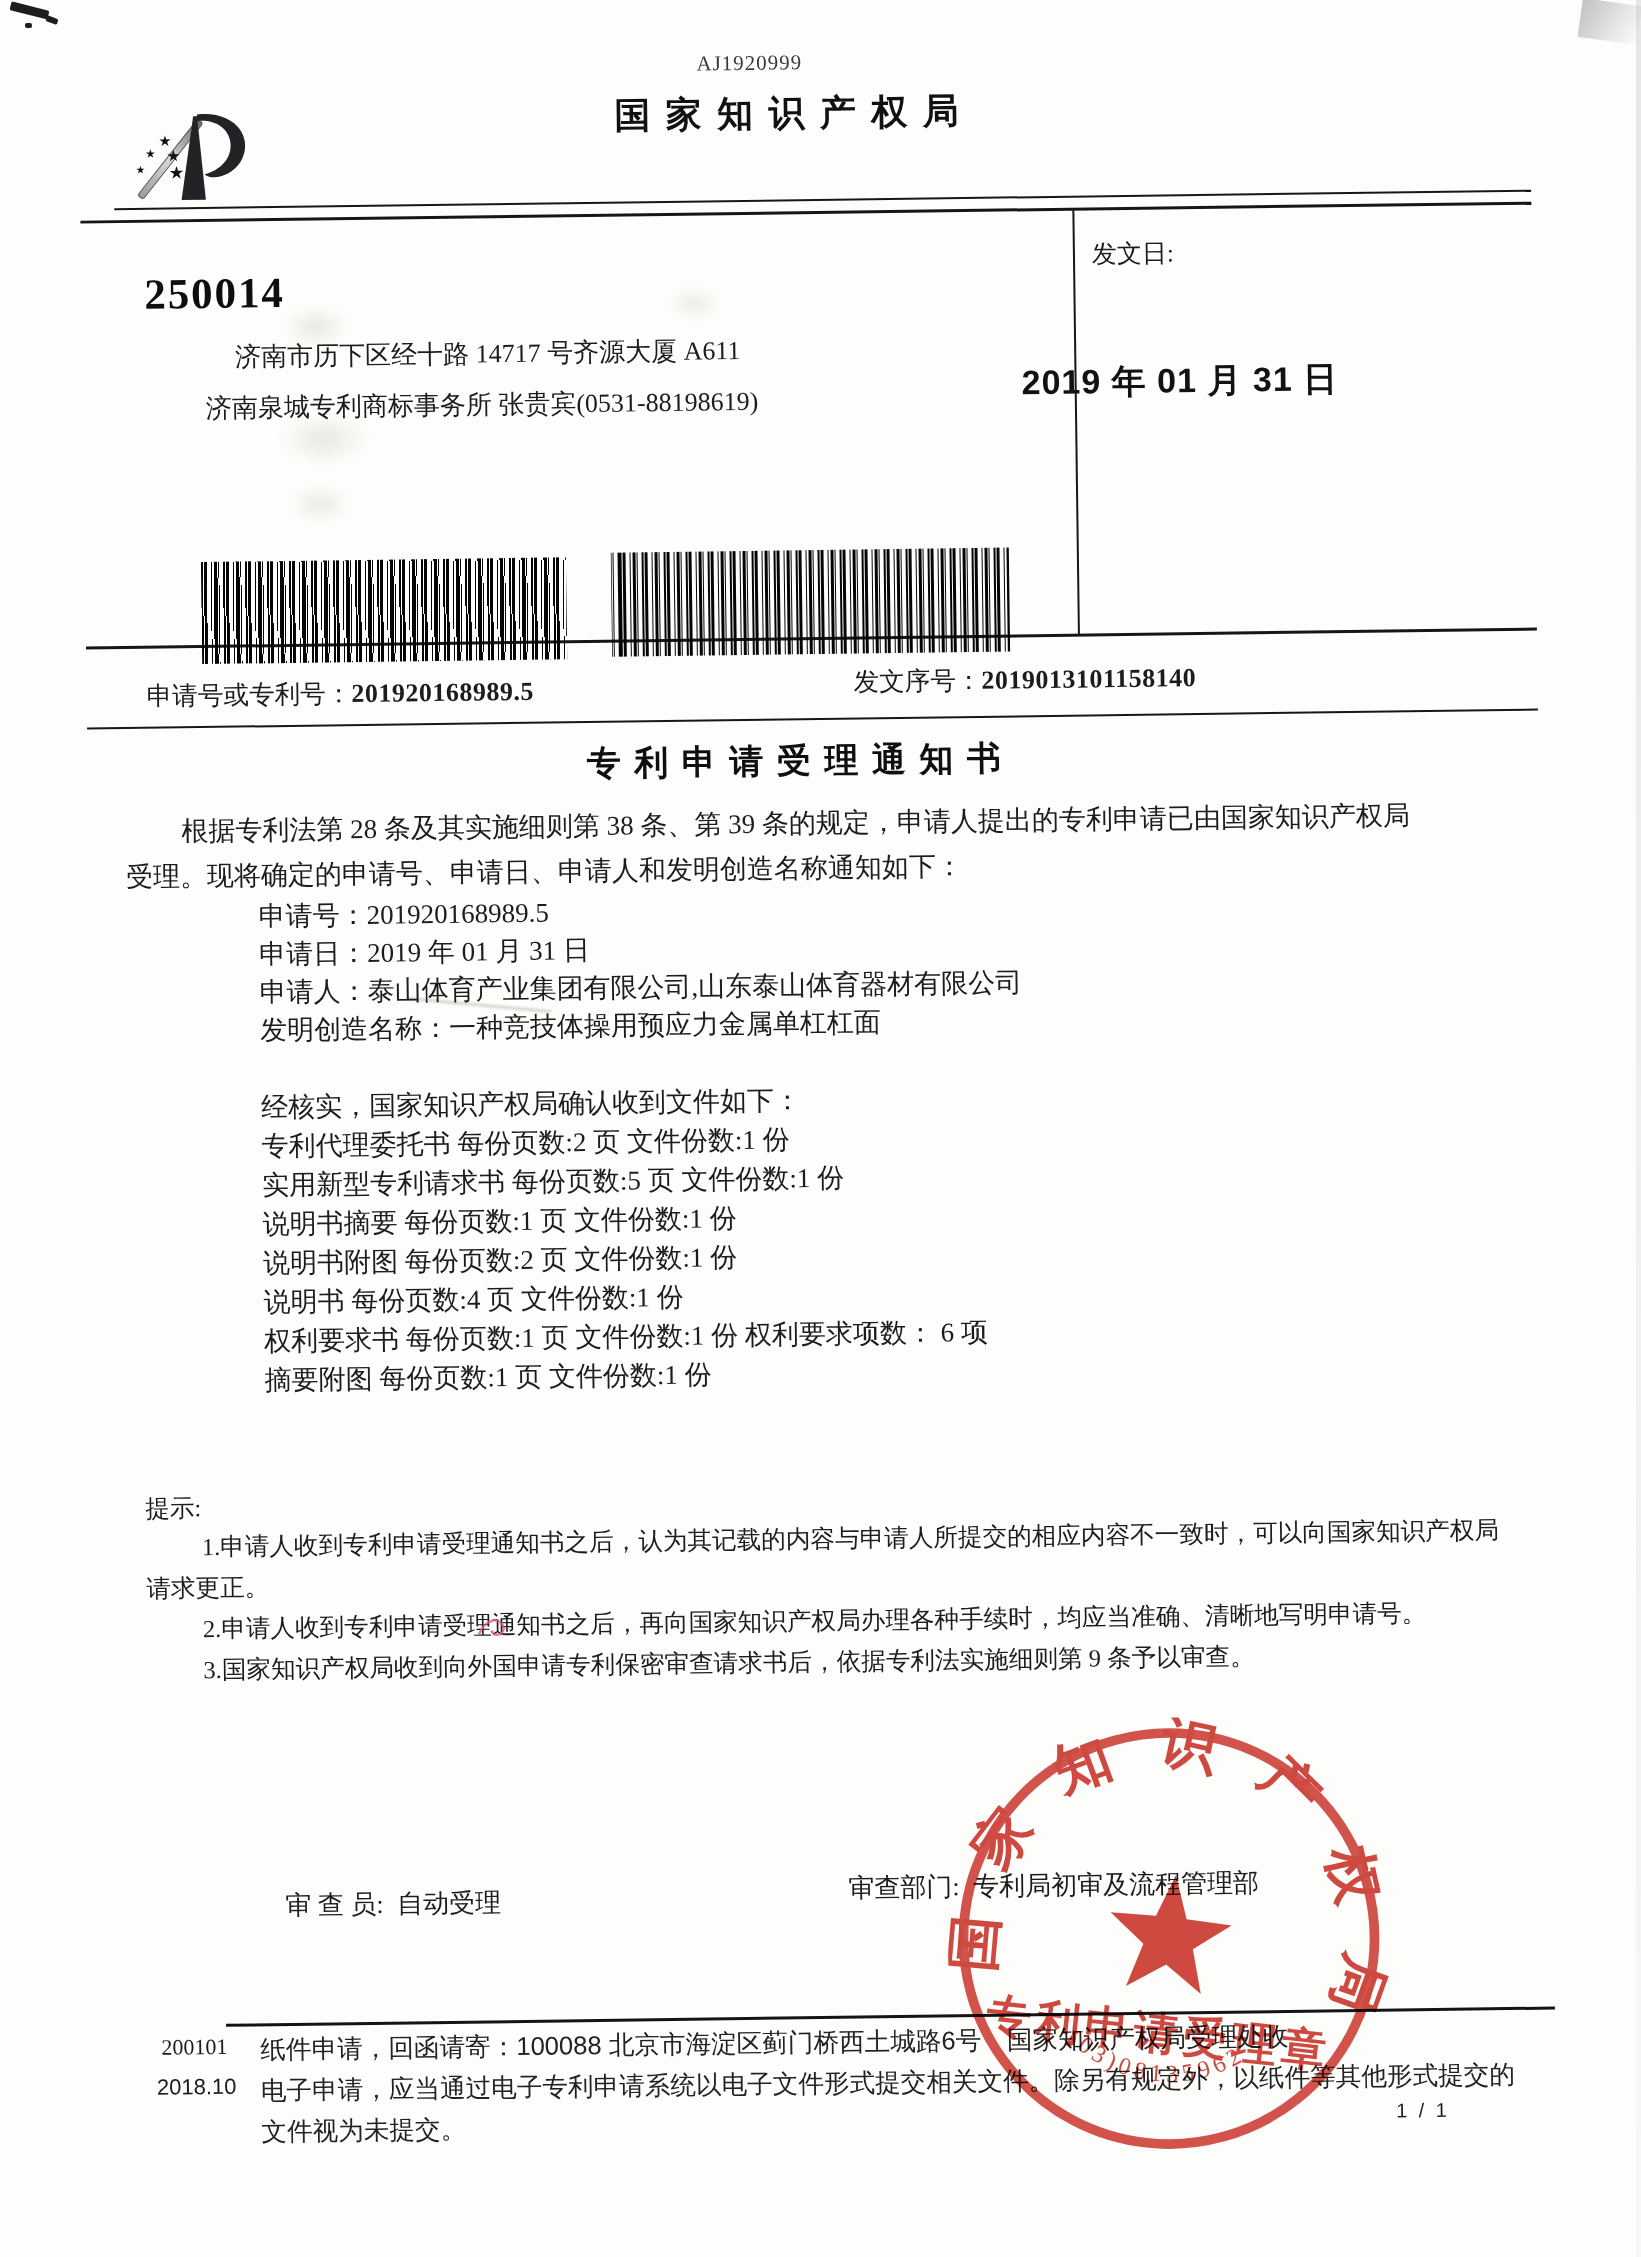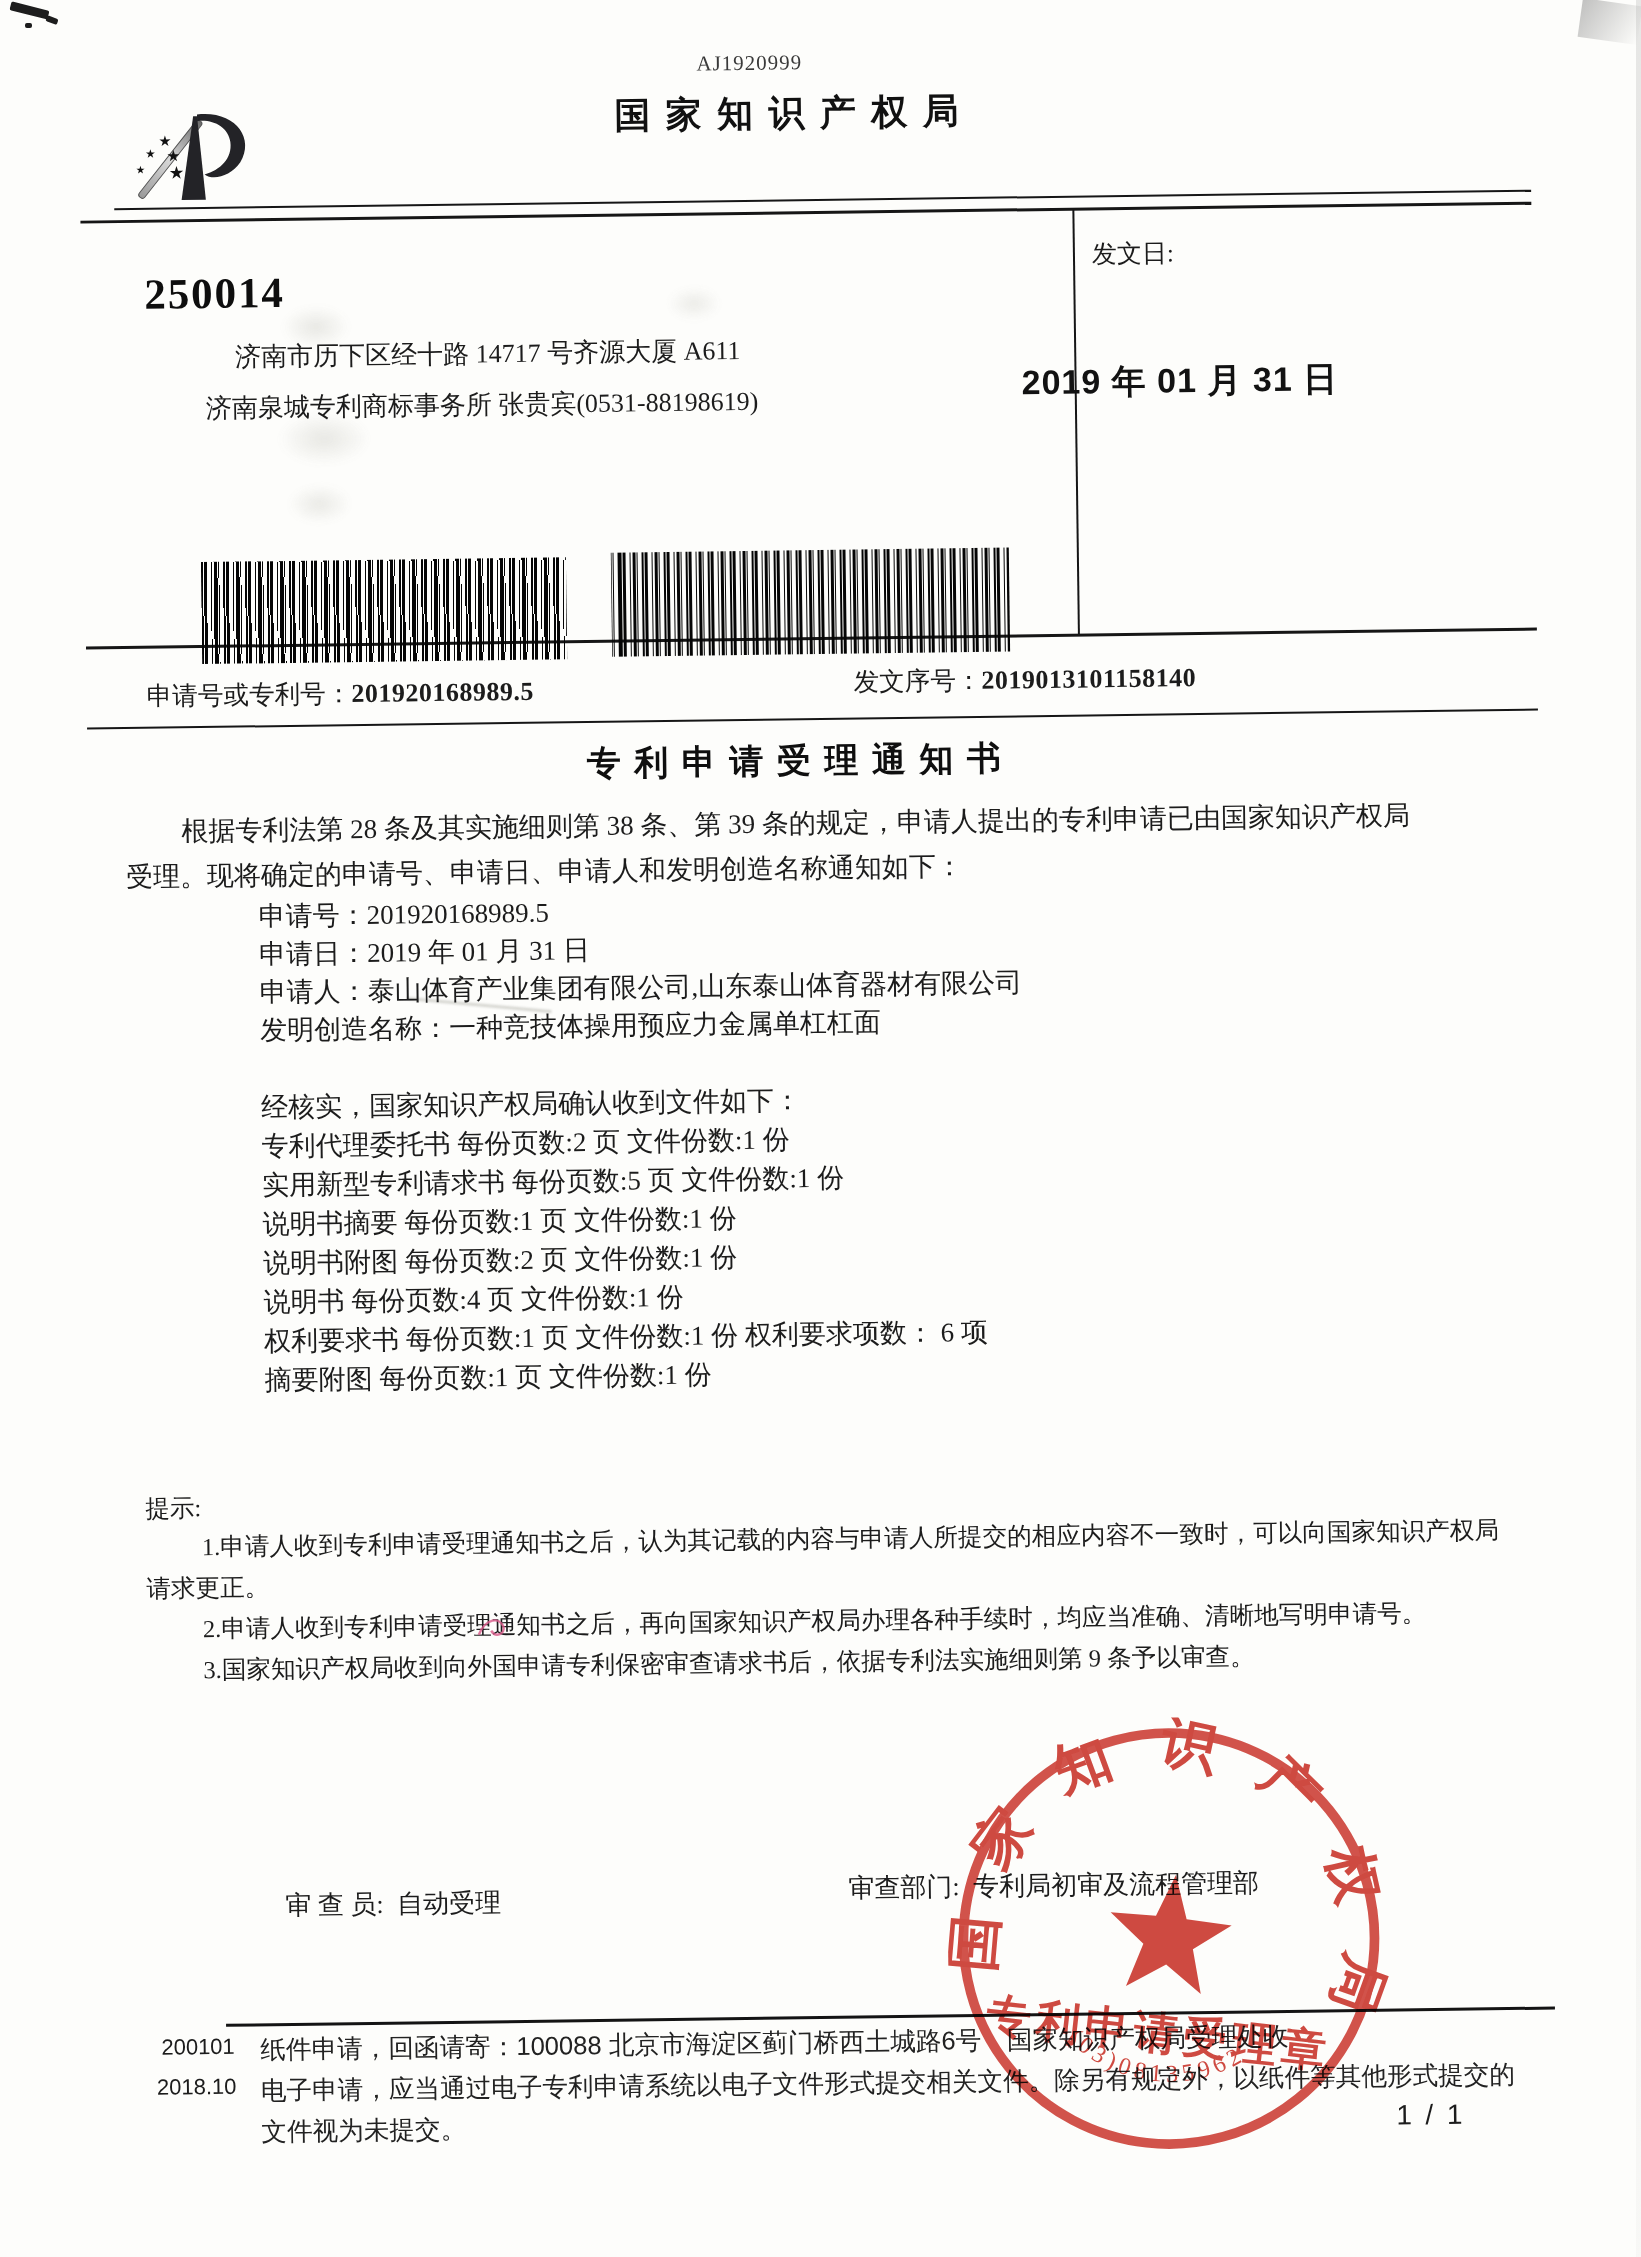--- a/index.html
+++ b/index.html
@@ -47,25 +47,25 @@
   .notes{left:138px;top:1481px;width:1395px;font-size:24.6px;line-height:41px;}
   .notes .ttl{line-height:37px;}
   .notes p{margin:0;text-indent:56px;}
   .sig-exam{left:273px;top:1881px;font-size:26px;}
   .sig-dept{left:836px;top:1871px;font-size:26px;}
   .gap1{display:inline-block;width:13.5px;}
   
   .seal{left:935px;top:1722px;width:442px;height:442px;mix-blend-mode:multiply;opacity:.9;}
   
   .f-rule{left:212px;top:2016px;width:1329px;height:2.9px;background:#141414;}
-  .f-code1{left:147px;top:2026px;font-size:22px;font-family:Liberation Sans, sans-serif;}
+  .f-code1{left:147px;top:2026px;font-size:22px;font-family:Liberation Serif, serif;}
   .f-code2{left:142px;top:2066px;font-size:22px;font-family:"Liberation Sans","DejaVu Sans",sans-serif;}
   .f-text{left:246px;top:2022px;width:1299px;font-size:25.6px;line-height:41px;
     font-family:"Liberation Sans","DejaVu Sans",sans-serif;color:#222;}
-  .pagenum{left:1381px;top:2107px;font-size:28px;letter-spacing:2.9px;
+  .pagenum{left:1381px;top:2107px;font-size:20px;letter-spacing:2.9px;
     font-family:"Liberation Sans","DejaVu Sans",sans-serif;}
   
   .speck{background:#1d1d1d;border-radius:1.9px;}
   .ghost{filter:blur(3.9px);opacity:.75;}
   .crease{left:406px;top:999px;width:145px;height:2.9px;background:rgba(168,168,160,.45);
     transform:rotate(6deg);filter:blur(1px);}
 </style>
 </head>
 <body>
 

